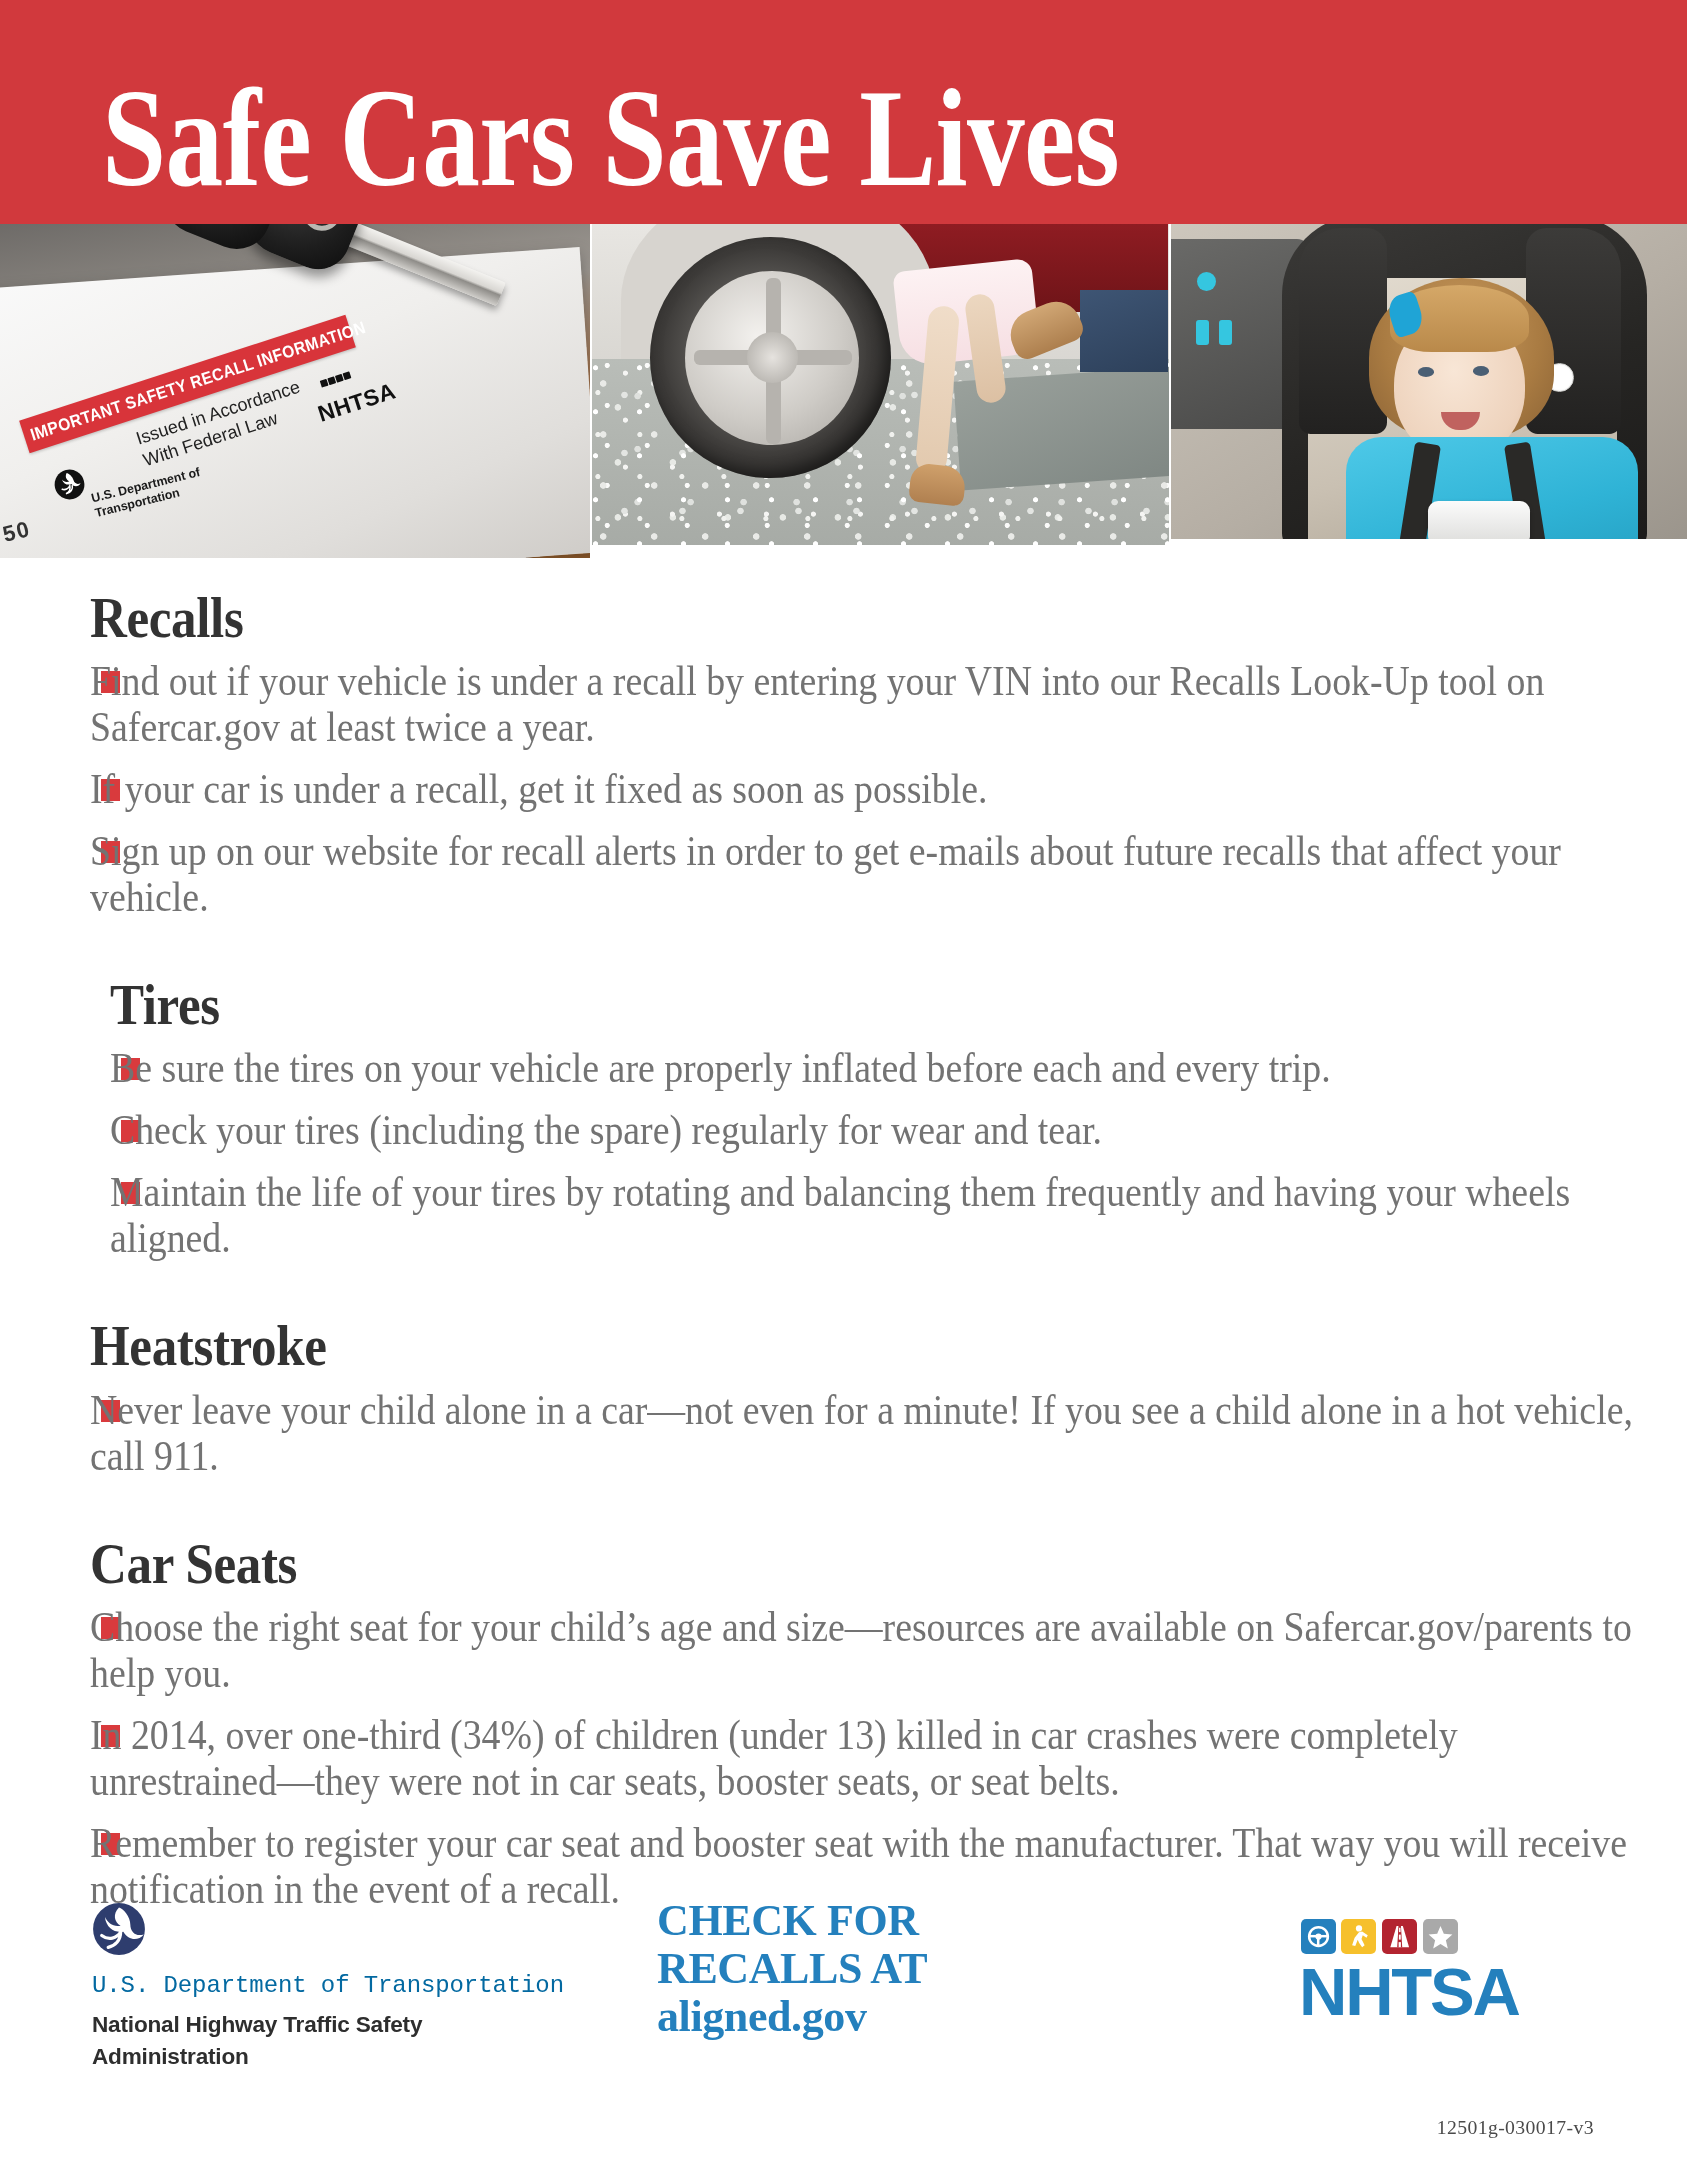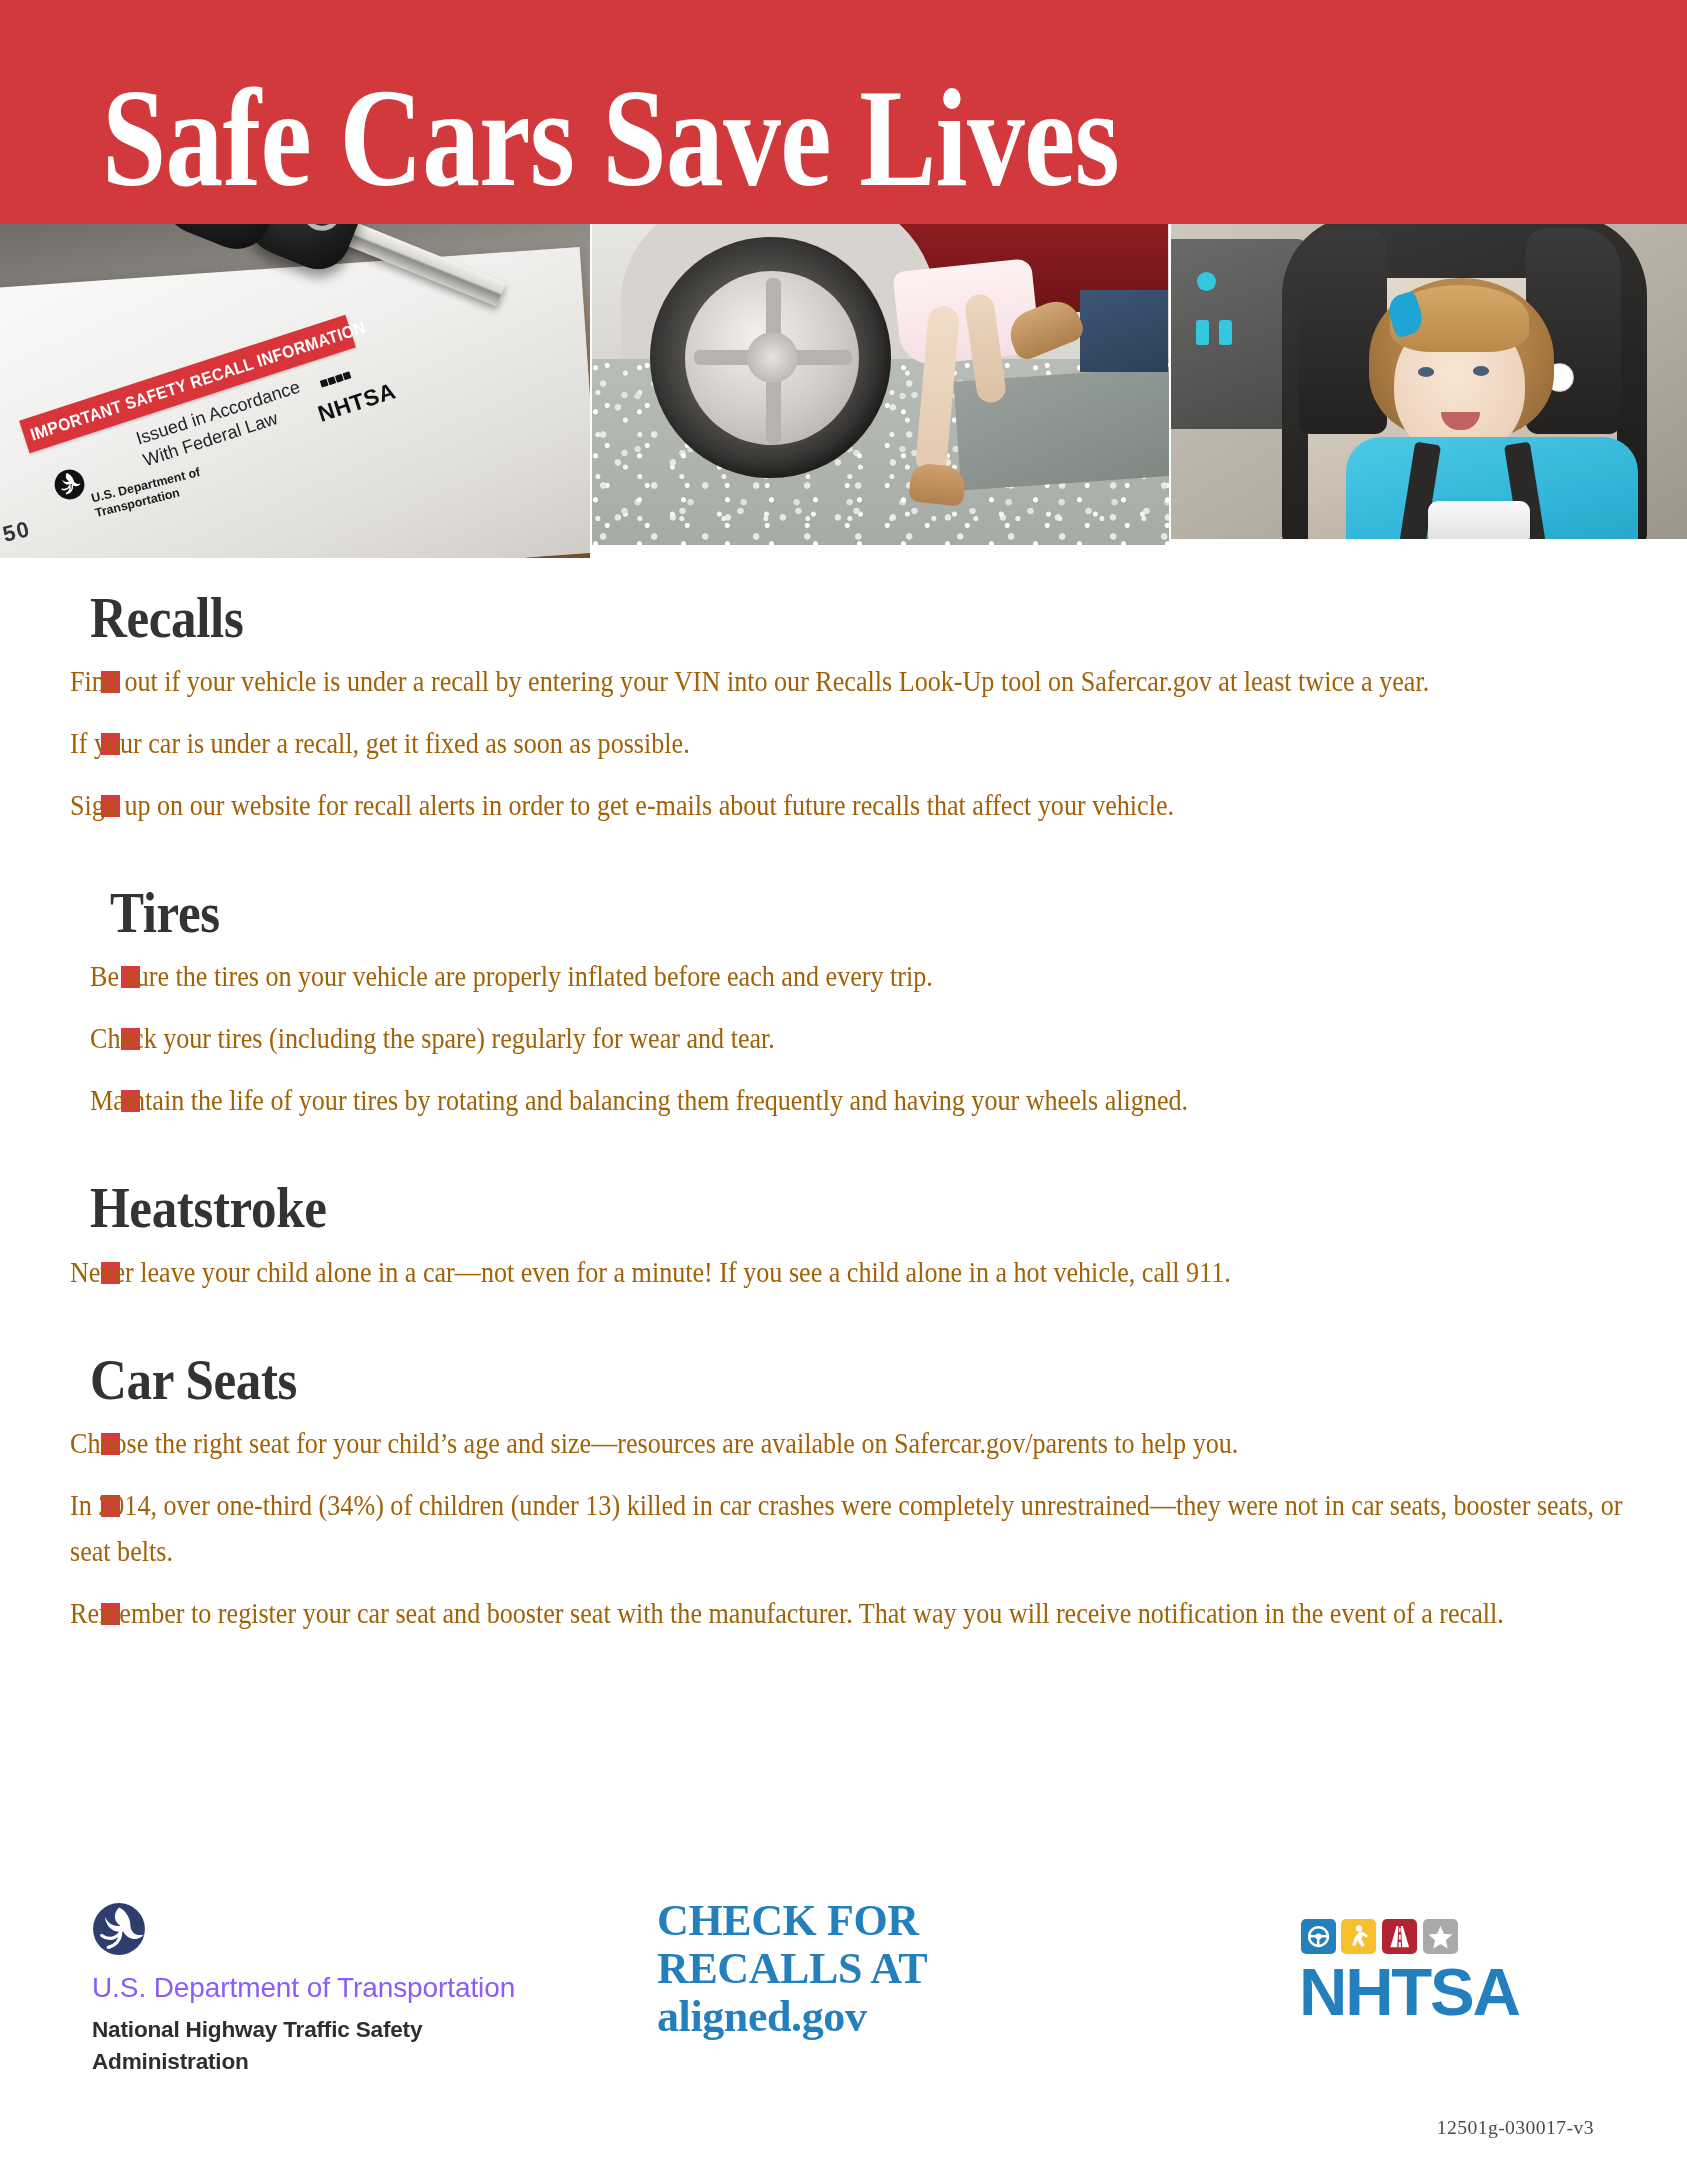--- a/index.html
+++ b/index.html
@@ -309,25 +309,25 @@
   .sec-recalls   { padding-top: 29px; }
   .sec-tires     { padding-top: 38px; margin-left: 20px; }
   .sec-heat      { padding-top: 38px; }
   .sec-seats     { padding-top: 38px; }
 
   ul.bullets { list-style: none; margin: 10.2px 0 0 0; padding: 0; }
 
   ul.bullets li {
     position: relative;
     margin: 0 0 16px 0;
-    padding: 0 0 0 70px;
+    padding: 0 0 0 90px;
     font-family: "Liberation Serif", serif;
-    font-size: 29px;
+    font-size: 42px;
     line-height: 46px;
-    color: #a16207;
+    color: #737373;
     max-width: 1635px;
   }
 
   ul.bullets li::before {
     content: "";
     position: absolute;
     left: 101px;
     top: 13px;
     width: 19px;
     height: 22px;
@@ -347,23 +347,23 @@
     left: 0; top: 1868px;
     width: 1687px;
     height: 315px;
   }
 
   .dot-block { position: absolute; left: 92px; top: 34px; width: 452px; }
 
   .dot-seal { width: 54px; height: 54px; display:block; }
 
   .dot-line1 {
-    font-family: Liberation Sans, sans-serif;
-    font-size: 28px;
-    color: #8b5cf6;
+    font-family: Liberation Mono, monospace;
+    font-size: 24px;
+    color: #0369a1;
     margin-top: 16px;
     letter-spacing: -0.1px;
     white-space: nowrap;
   }
   .dot-line2 {
     font-family: "Liberation Sans", sans-serif;
     font-weight: 700;
     font-size: 22.6px;
     line-height: 32px;
     color: #2e2e2e;

